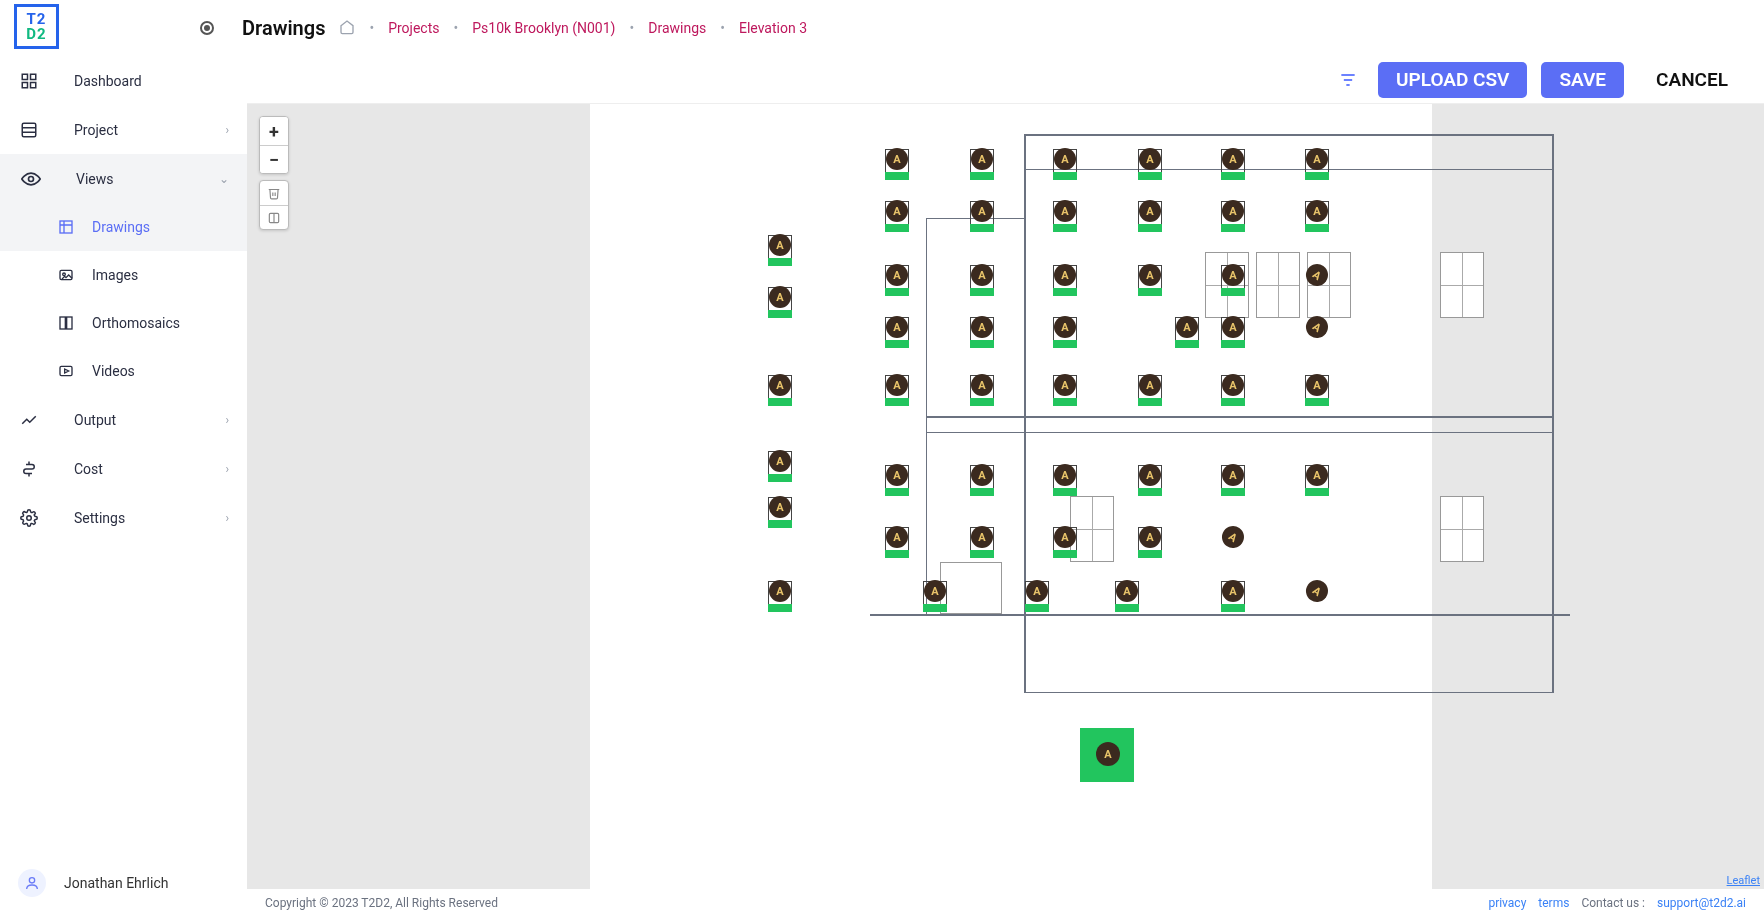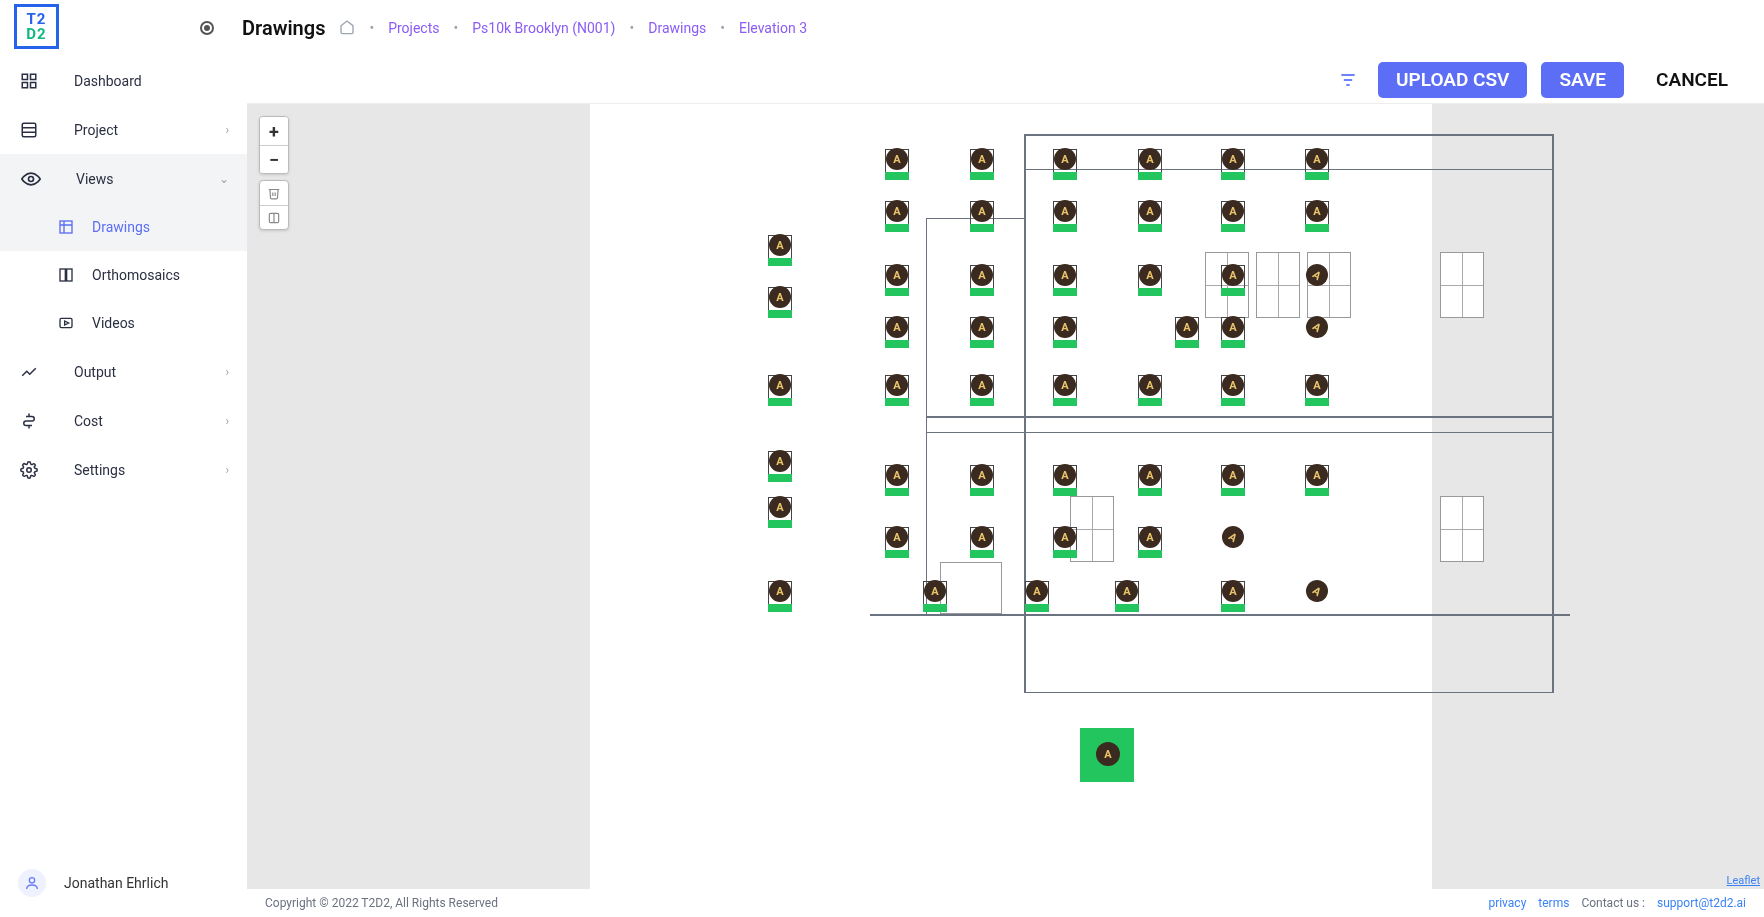--- a/index.html
+++ b/index.html
@@ -11,21 +11,21 @@
 .logo-box .t2 { color:#10b981; font-weight:700; font-size:15px; letter-spacing:1px; }
 
 
 .topbar { position:absolute; left:0; right:0; top:0; height:60px; border-bottom:1px solid #eee; display:flex; align-items:center; }
 .crumb-zone { position:absolute; left:200px; top:0; height:56px; display:flex; align-items:center; gap:14px; }
 .crumb-dot { width:14px; height:14px; border:2px solid #555; border-radius:50%; display:inline-flex; align-items:center; justify-content:center; }
 .crumb-dot::after { content:""; width:6px; height:6px; background:#555; border-radius:50%; }
 .page-title { font-size:20px; font-weight:600; color:#111; margin-left:14px; }
 .crumb-home { color:#9ca3af; }
 .crumb-sep  { color:#9ca3af; }
-.crumb-item { color:#8b5cf6; font-size:14px; }
+.crumb-item { color:#be185d; font-size:14px; }
 
 .actionbar { position:absolute; right:0; top:56px; height:48px; left:247px; display:flex; align-items:center; justify-content:flex-end; gap:14px; padding-right:18px; border-bottom:1px solid #eee; background:#fff; }
 .icon-btn { width:32px; height:32px; color:#4f69ff; display:flex; align-items:center; justify-content:center; cursor:pointer; }
 .btn { height:36px; padding:0 18px; border-radius:5px; font-weight:600; font-size:19px; display:flex; align-items:center; cursor:pointer; border:none; }
 .btn-primary { background:#5b6ef5; color:#fff; }
 .btn-plain   { background:#fff; color:#111; }
 
 
 .sidebar { position:absolute; left:0; top:56px; bottom:0; width:247px; background:#fff; }
 .nav-item { display:flex; align-items:center; height:49px; padding:0 18px; gap:34px; color:#2b2f42; cursor:pointer; }
@@ -152,20 +152,30 @@
   </div>
 
   <div class="sub-item selected">
     <span class="sub-ico">
         <svg width="16" height="16" viewBox="0 0 24 24" fill="none" stroke="currentColor" stroke-width="2">
           <rect x="3" y="3" width="18" height="18"></rect>
           <path d="M3 9h18M9 3v18"></path>
         </svg>
       </span>
     <span class="lbl">Drawings</span>
+  </div>
+  <div class="sub-item">
+    <span class="sub-ico">
+        <svg width="16" height="16" viewBox="0 0 24 24" fill="none" stroke="currentColor" stroke-width="2">
+          <rect x="3" y="5" width="18" height="14" rx="2"></rect>
+          <circle cx="9" cy="11" r="2"></circle>
+          <path d="M21 17l-5-5-4 4-2-2-4 4"></path>
+        </svg>
+      </span>
+    <span class="lbl">Images</span>
   </div>
   <div class="sub-item">
     <span class="sub-ico">
         <svg width="16" height="16" viewBox="0 0 24 24" fill="none" stroke="currentColor" stroke-width="2">
           <rect x="3" y="3" width="8" height="18"></rect>
           <rect x="13" y="3" width="8" height="18"></rect>
         </svg>
       </span>
     <span class="lbl">Orthomosaics</span>
   </div>
@@ -530,20 +540,20 @@
             <line x1="12" y1="4" x2="12" y2="20"></line>
           </svg>
         </div>
     </div>
   </div>
 
   <span class="leaflet-attr">Leaflet</span>
 </div>
 
 <div class="footer">
-  <span>Copyright © 2022 T2D2, All Rights Reserved</span>
+  <span>Copyright © 2023 T2D2, All Rights Reserved</span>
   <div class="links">
     <a href="#">privacy</a>
     <a href="#">terms</a>
     <span>Contact us :</span>
     <a href="#">support@t2d2.ai</a>
   </div>
 </div>
 
 </body></html>

